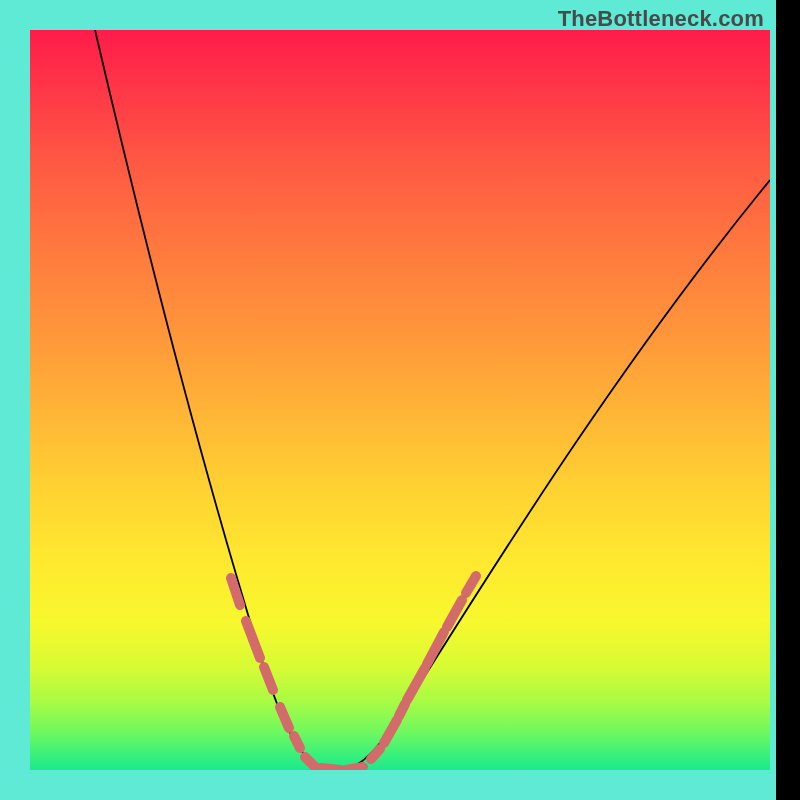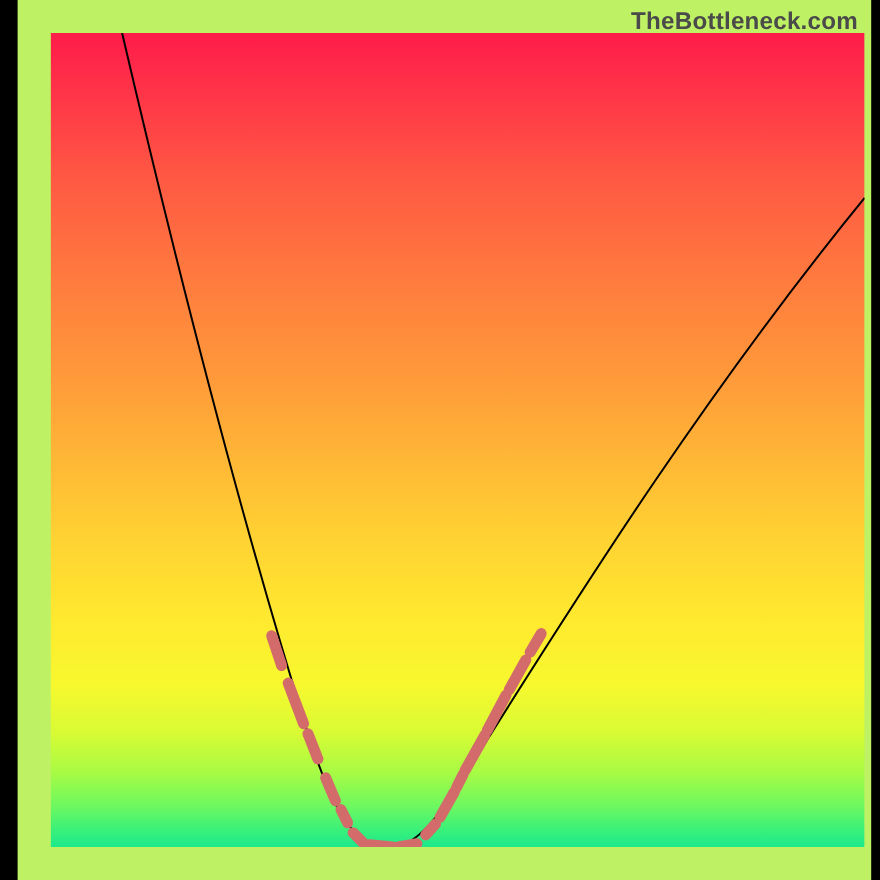--- a/index.html
+++ b/index.html
@@ -7,24 +7,24 @@
     padding: 0;
     width: 800px;
     height: 800px;
     overflow: hidden;
     background: #000;
     font-family: Arial, Helvetica, sans-serif;
   }
   .frame {
     position: absolute;
     top: 0;
-    left: 16px;
+    left: 0;
     width: 776px;
     height: 800px;
-    background: #bef264;
+    background: #5eead4;
   }
   .plot-area {
     position: absolute;
     top: 30px;
     left: 30px;
     width: 740px;
     height: 740px;
     overflow: hidden;
   }
   .gradient-bg {

